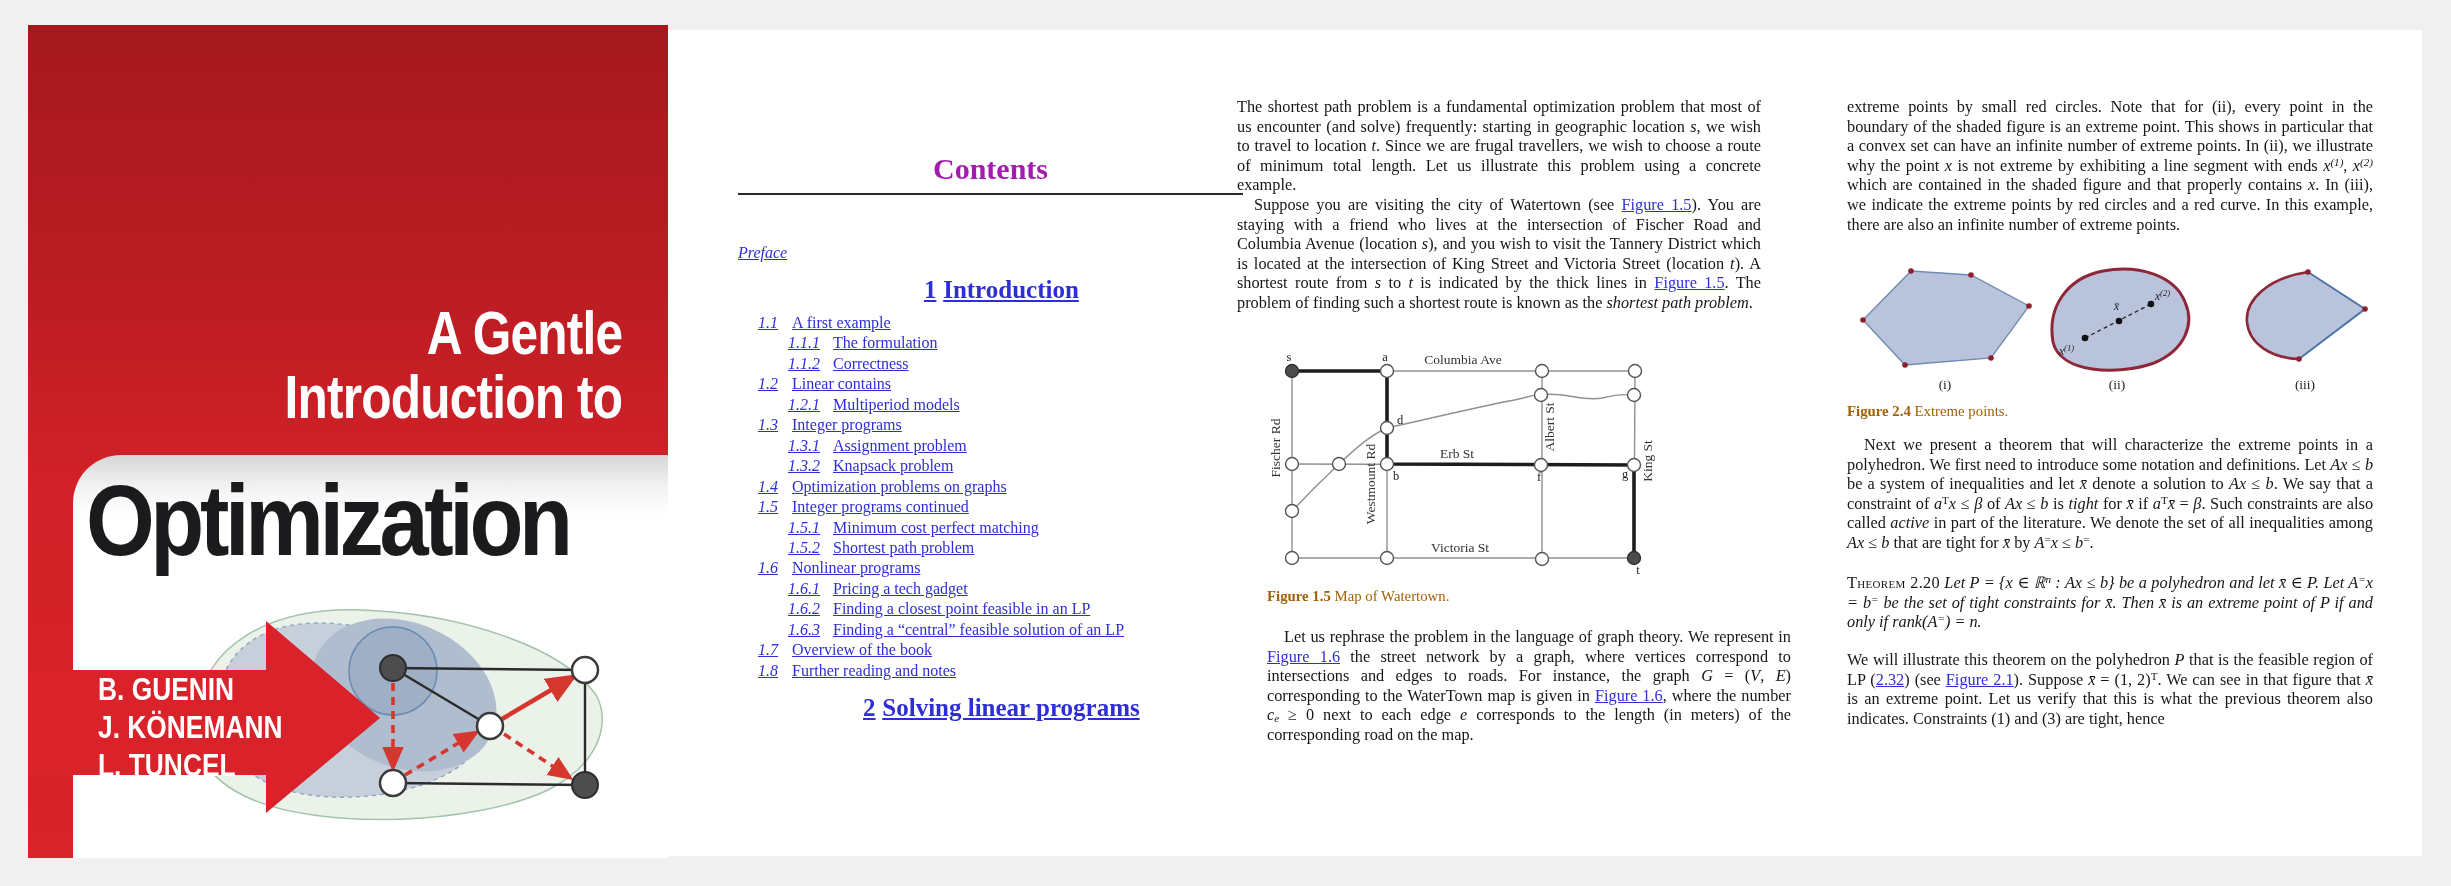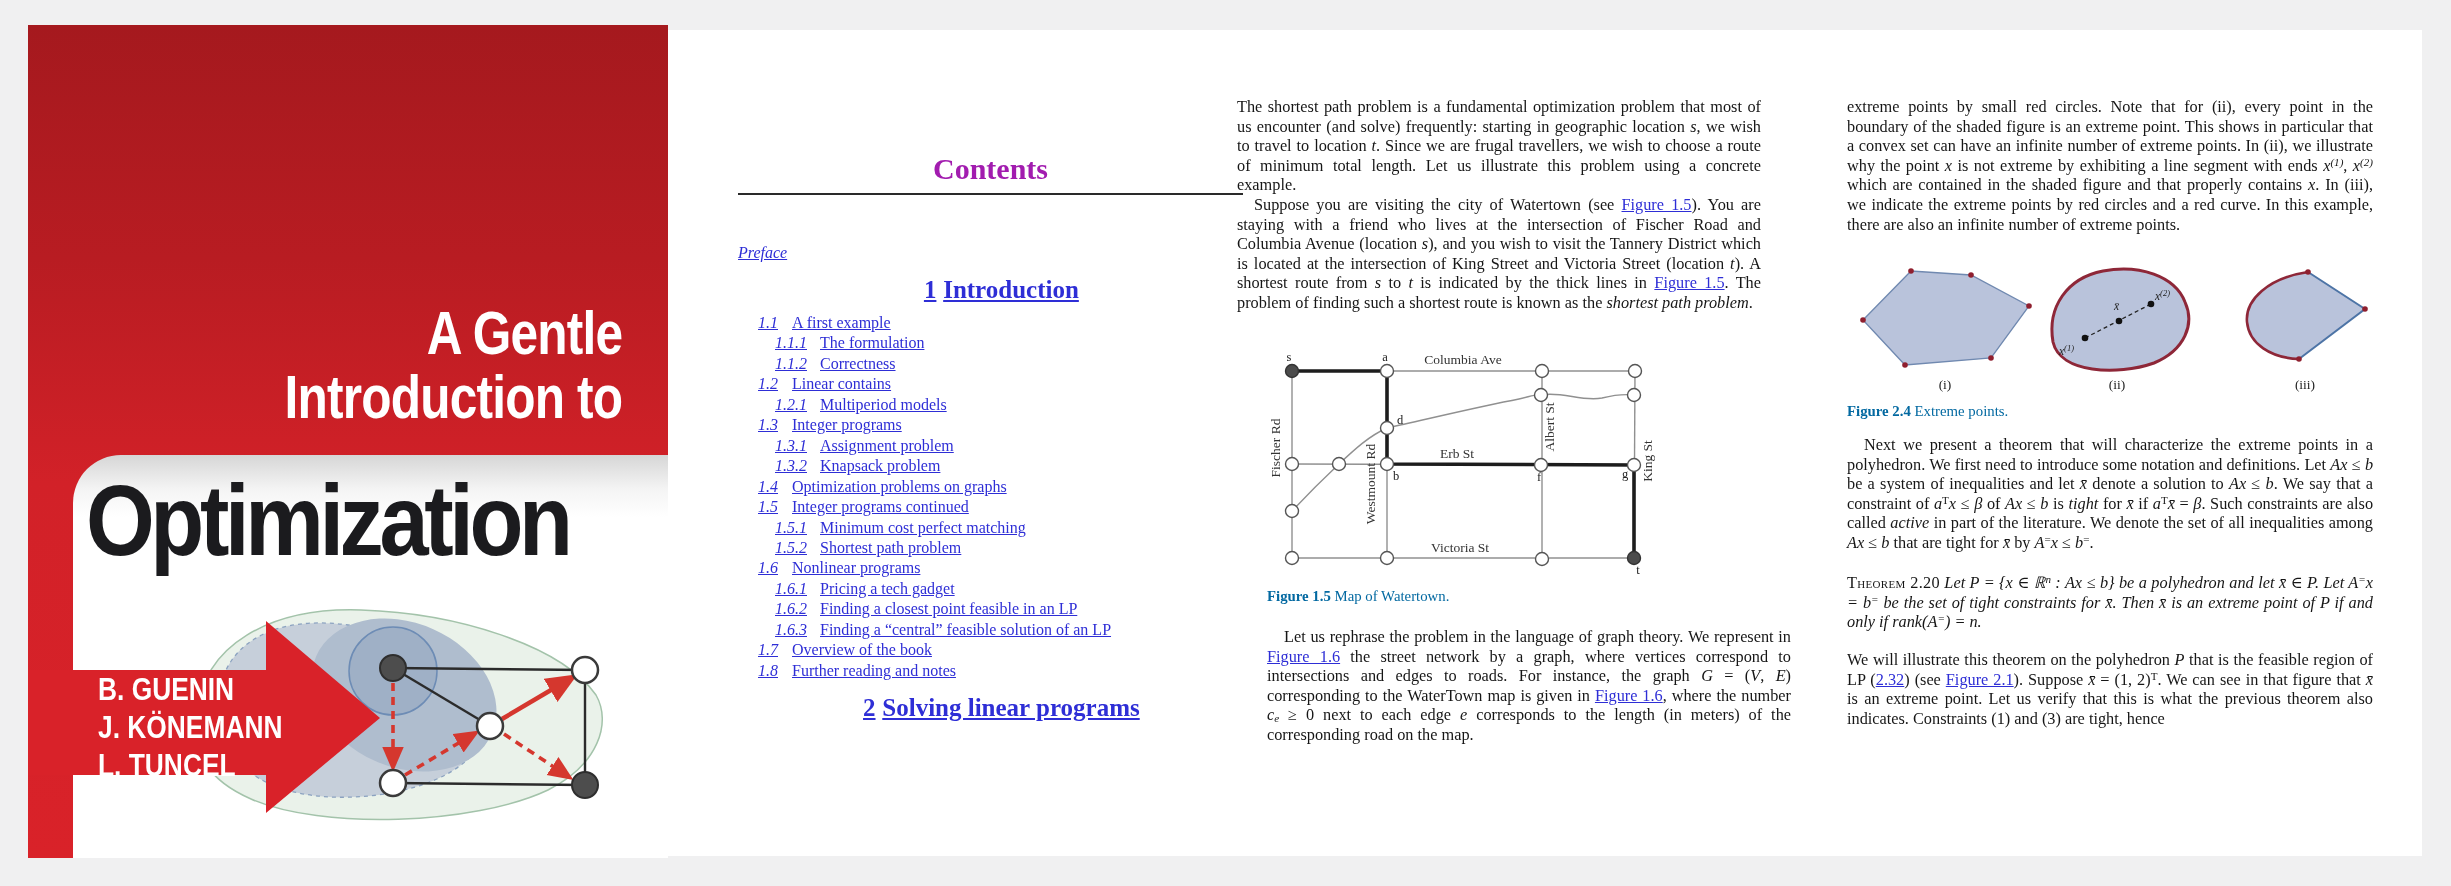--- a/index.html
+++ b/index.html
@@ -34,33 +34,33 @@
   .toc{position:absolute;left:738px;top:243px;width:520px;font-size:16px;color:#2e2ed6;}
   .lnk{color:#2e2ed6;text-decoration:underline;cursor:pointer;}
   .toc-preface{line-height:20px;font-style:italic;}
   .toc-ch{margin-top:13px;line-height:27px;font-size:25px;font-weight:bold;text-align:center;}
   .toc-ch .chn{display:inline-block;width:26px;}
   .toc-items{margin-top:10px;margin-bottom:2px;}
   .toc-row{line-height:20.45px;white-space:nowrap;}
   .toc-row .num{display:inline-block;text-align:left;font-style:italic;}
   .toc-row.lvl1 .num{margin-left:20px;width:30px;}
   .toc-row.lvl1 .lab{margin-left:4px;}
-  .toc-row.lvl2 .num{margin-left:37px;width:42px;}
+  .toc-row.lvl2 .num{margin-left:50px;width:42px;}
   .toc-row.lvl2 .lab{margin-left:3px;}
 
   
   .col{position:absolute;width:524px;font-size:16.3px;line-height:19.6px;color:#161616;
        text-align:justify;}
   .col p{margin:0;}
   .col p.ind{text-indent:17px;}
   .it{font-style:italic;}
   .sp{font-size:68%;vertical-align:0.45em;line-height:0;}
   .sb{font-size:68%;vertical-align:-0.2em;line-height:0;}
   .sc{font-variant:small-caps;letter-spacing:.3px;}
-  .caption{position:absolute;font-size:14.8px;color:#0369a1;}
+  .caption{position:absolute;font-size:14.8px;color:#a16207;}
   .caption .b{font-weight:bold;}
   .figsvg{position:absolute;}
   .thm{font-style:italic;}
   .thm .sc{font-style:normal;}
 </style>
 </head>
 <body>
 
 <div class="stage">
 

